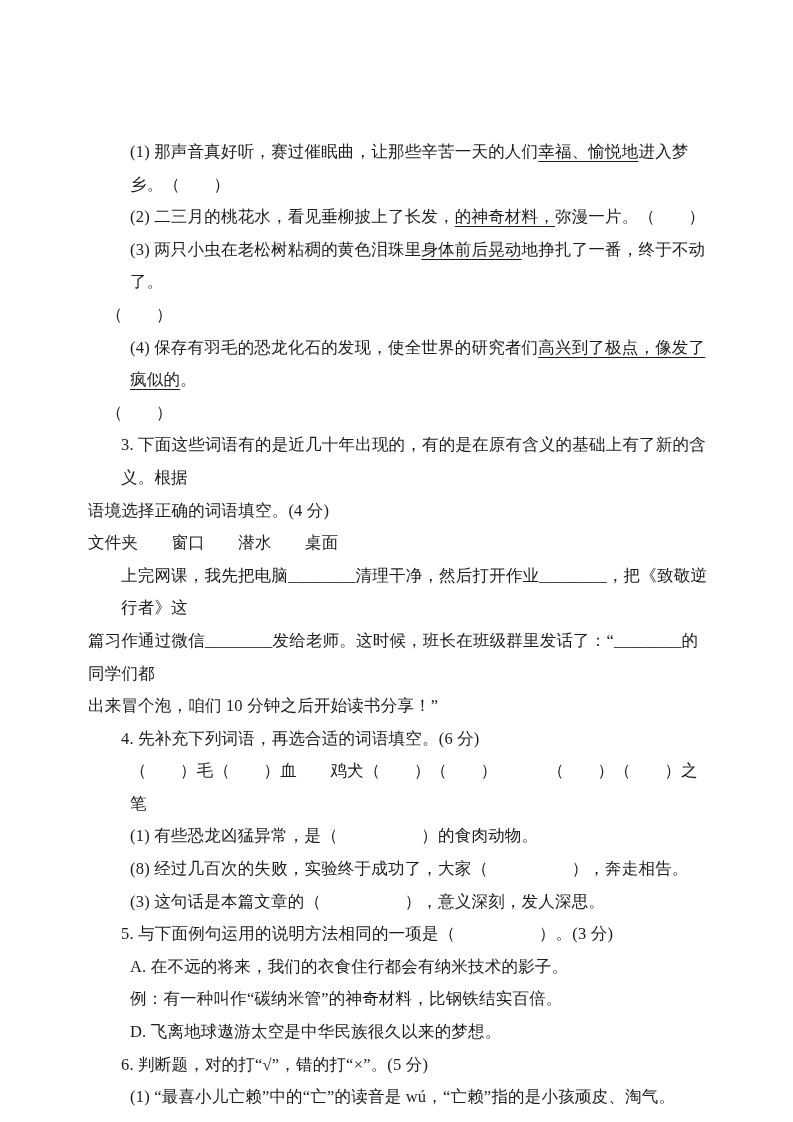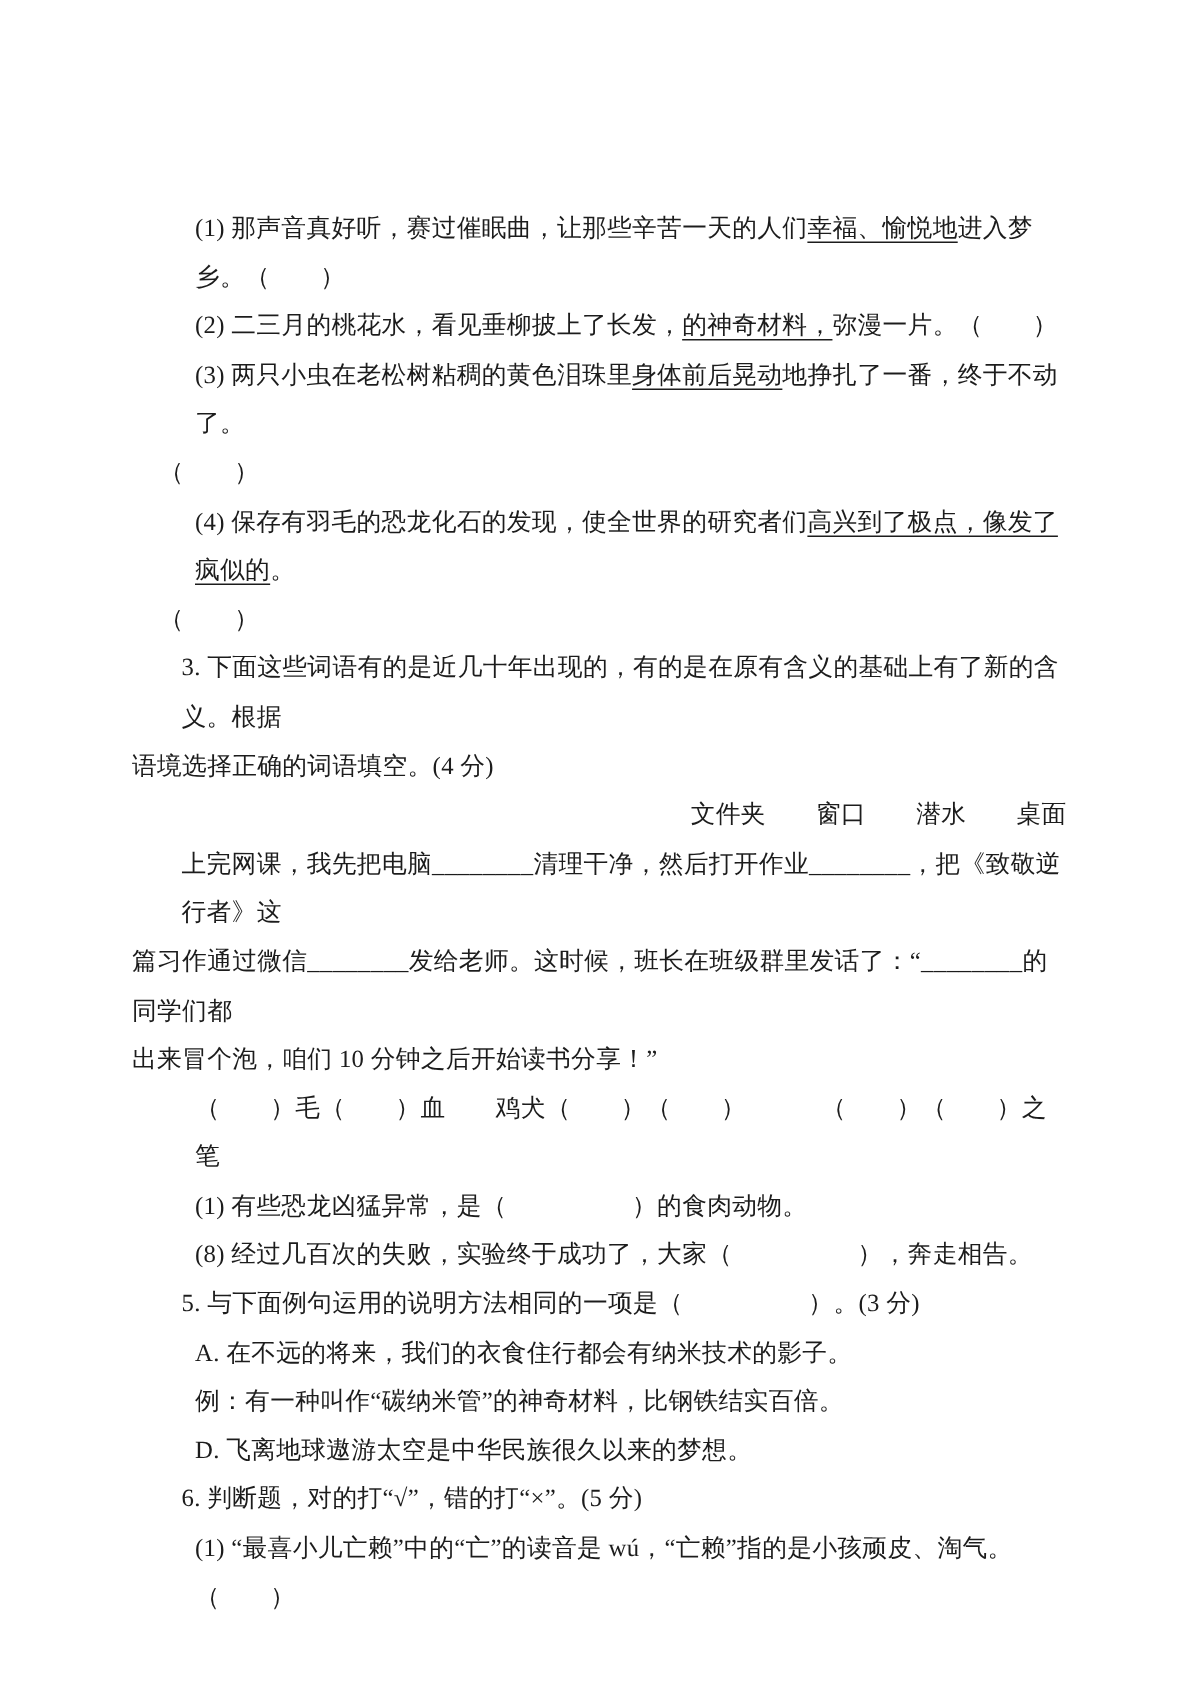--- a/index.html
+++ b/index.html
@@ -18,21 +18,21 @@
   .line{
     margin:0;
     font-size:16.5px;
     line-height:32.6px;
     white-space:pre-wrap;
     letter-spacing:0.2px;
   }
   .ind-q   { padding-left:33px; }  
   .ind-sub { padding-left:42px; }  
   .ind-brk { padding-left:18px; }  
-  .center  { text-align:right; }
+  .center  { text-align:left; }
   .u{
     text-decoration:underline;
     text-underline-offset:4px;
     text-decoration-thickness:1px;
   }
 </style>
 </head>
 <body>
 
 <div class="page">
@@ -49,23 +49,25 @@
 
   <p class="line ind-brk">（　　）</p>
 
   <p class="line ind-q">3. 下面这些词语有的是近几十年出现的，有的是在原有含义的基础上有了新的含义。根据</p>
   <p class="line">语境选择正确的词语填空。(4 分)</p>
   <p class="line center">文件夹　　窗口　　潜水　　桌面</p>
   <p class="line ind-q">上完网课，我先把电脑________清理干净，然后打开作业________，把《致敬逆行者》这</p>
   <p class="line">篇习作通过微信________发给老师。这时候，班长在班级群里发话了：“________的同学们都</p>
   <p class="line">出来冒个泡，咱们 10 分钟之后开始读书分享！”</p>
 
+  <p class="line ind-q">4. 先补充下列词语，再选合适的词语填空。(6 分)</p>
   <p class="line ind-sub">（　　）毛（　　）血　　鸡犬（　　）（　　）　　　（　　）（　　）之笔</p>
   <p class="line ind-sub">(1) 有些恐龙凶猛异常，是（　　　　　）的食肉动物。</p>
   <p class="line ind-sub">(8) 经过几百次的失败，实验终于成功了，大家（　　　　　），奔走相告。</p>
+  <p class="line ind-sub">(3) 这句话是本篇文章的（　　　　　），意义深刻，发人深思。</p>
 
   <p class="line ind-q">5. 与下面例句运用的说明方法相同的一项是（　　　　　）。(3 分)</p>
   <p class="line ind-sub">A. 在不远的将来，我们的衣食住行都会有纳米技术的影子。</p>
   <p class="line ind-sub">例：有一种叫作“碳纳米管”的神奇材料，比钢铁结实百倍。</p>
   <p class="line ind-sub">D. 飞离地球遨游太空是中华民族很久以来的梦想。</p>
 
   <p class="line ind-q">6. 判断题，对的打“√”，错的打“×”。(5 分)</p>
   <p class="line ind-sub">(1) “最喜小儿亡赖”中的“亡”的读音是 wú，“亡赖”指的是小孩顽皮、淘气。（　　）</p>
 
 </div>

